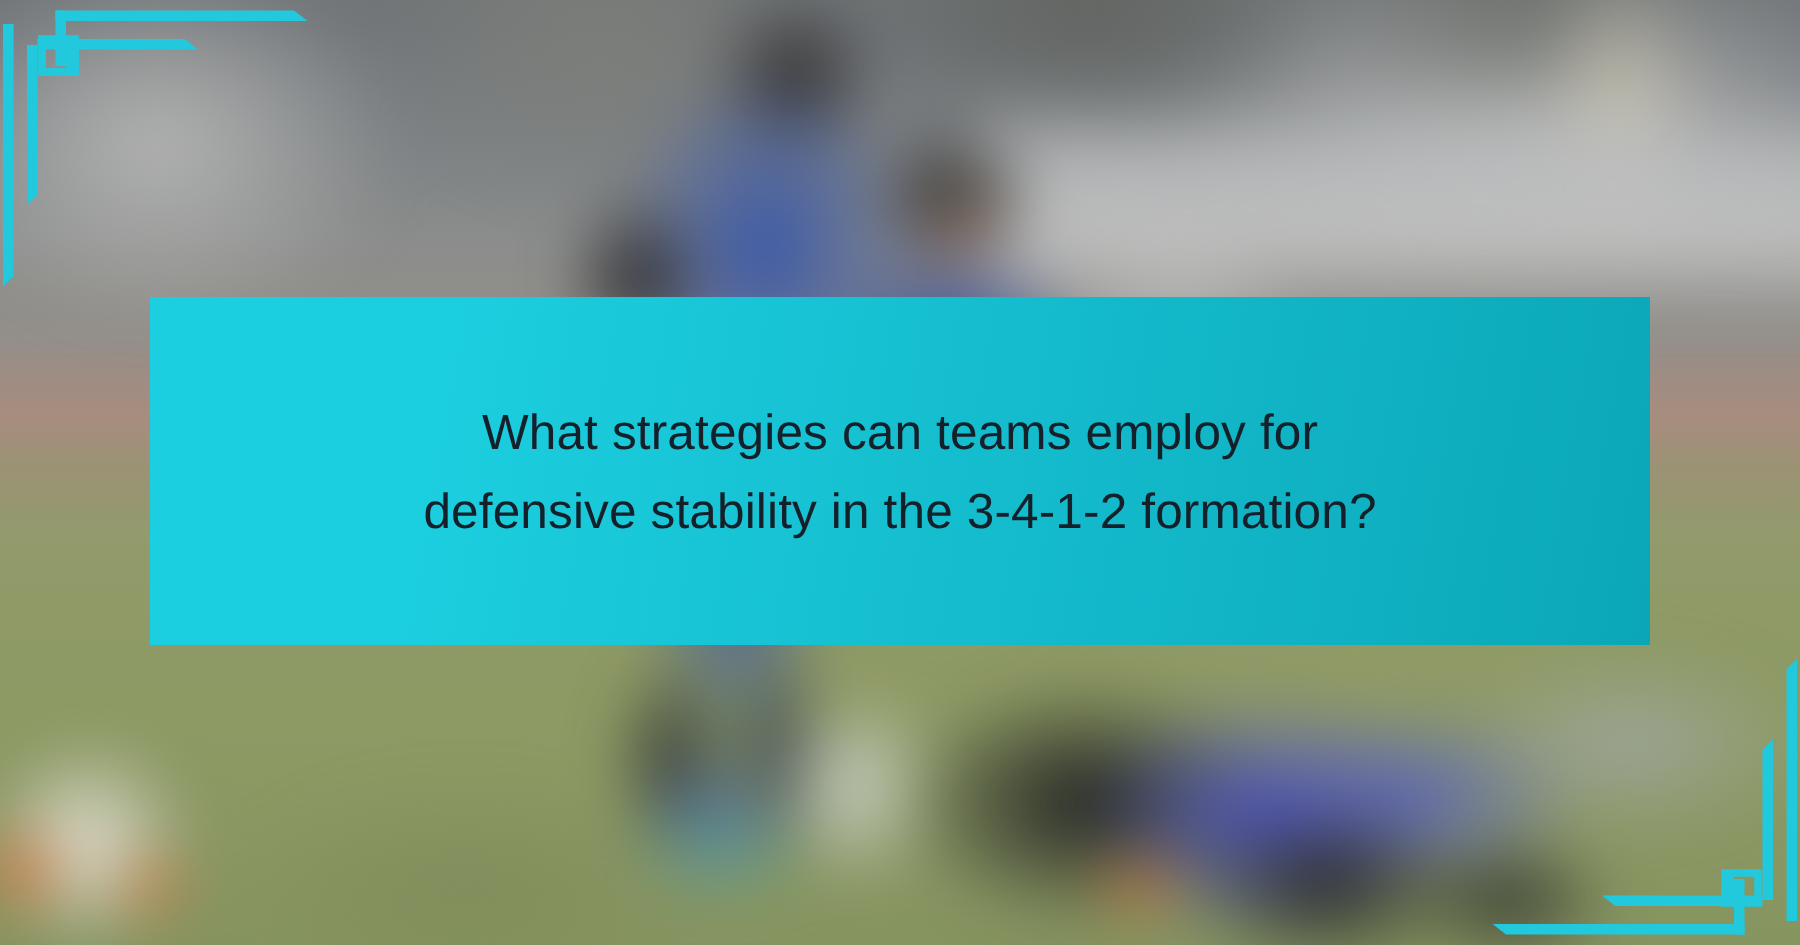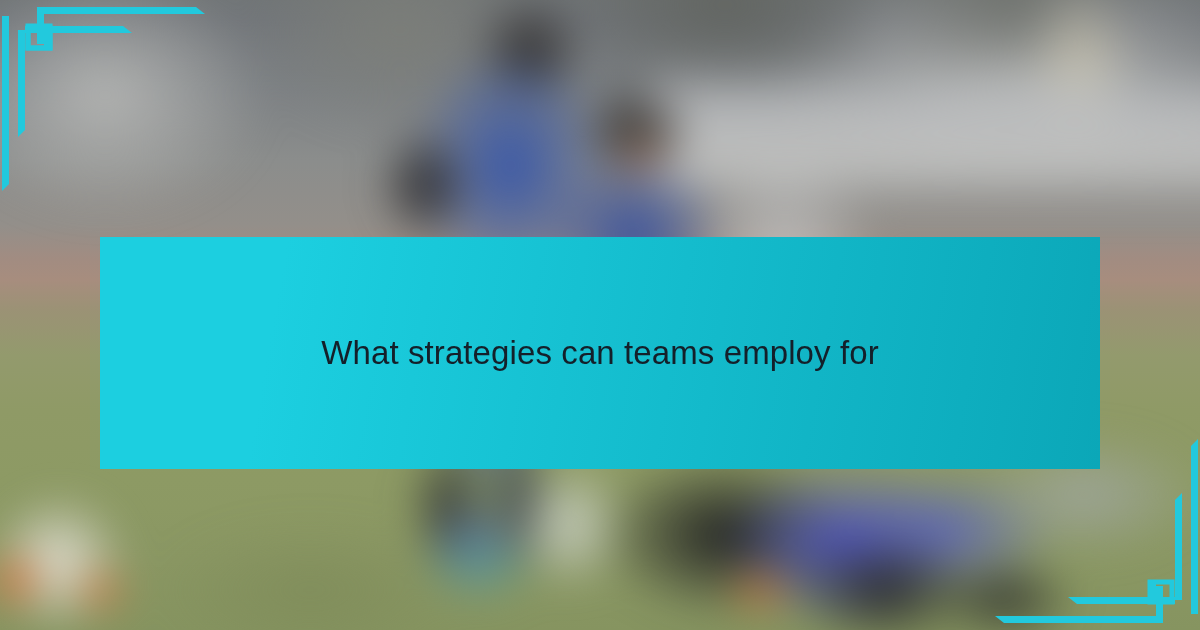--- a/index.html
+++ b/index.html
@@ -151,21 +151,20 @@
   .banner {
     position:absolute;
     left:100px;
     top:198px;
     width:1000px;
     height:232px;
     display:flex;
     align-items:center;
     justify-content:flex-end;
     padding:0 46px;
-    margin-top:39px;
   }
   .banner-text {
     width:100%;
     text-align:center;
     font-size:33px;
     line-height:1.62;
     font-weight:400;
     color:#14202a;
     letter-spacing:.1px;
   }
@@ -261,16 +260,17 @@
         <path d="M 25 26 L 54 26 L 54 33 L 25 33 Z" fill="#22c9dd" stroke="none"></path>
         <path d="M 44 26 L 51 26 L 51 48 L 44 48 Z" fill="#22c9dd" stroke="none"></path>
         <rect x="28" y="28" width="22" height="20" fill="none" stroke="#22c9dd" stroke-width="5"></rect>
       </g>
     </svg>
   </div>
 
   <div class="banner" id="banner" style="background: linear-gradient(100deg, rgb(28, 207, 224) 0%, rgb(28, 207, 224) 18%, rgb(11, 167, 184) 100%);">
     <div class="banner-text" style="color: rgb(20, 32, 42);">
       <span>What strategies can teams employ for</span><br>
+      <span>defensive stability in the 3-4-1-2 formation?</span>
     </div>
   </div>
 
 </div>
 
 </body></html>

